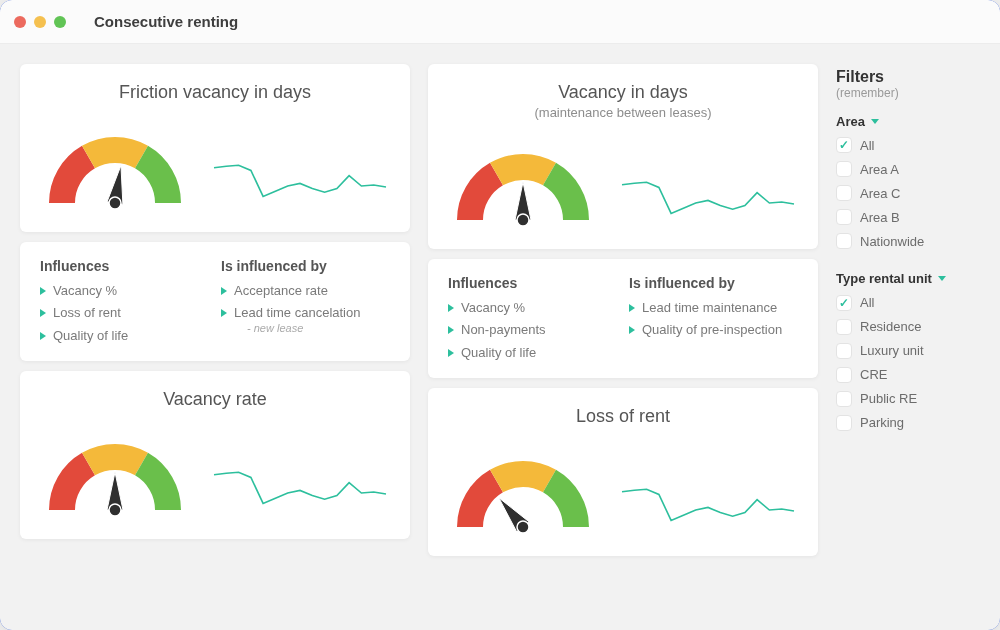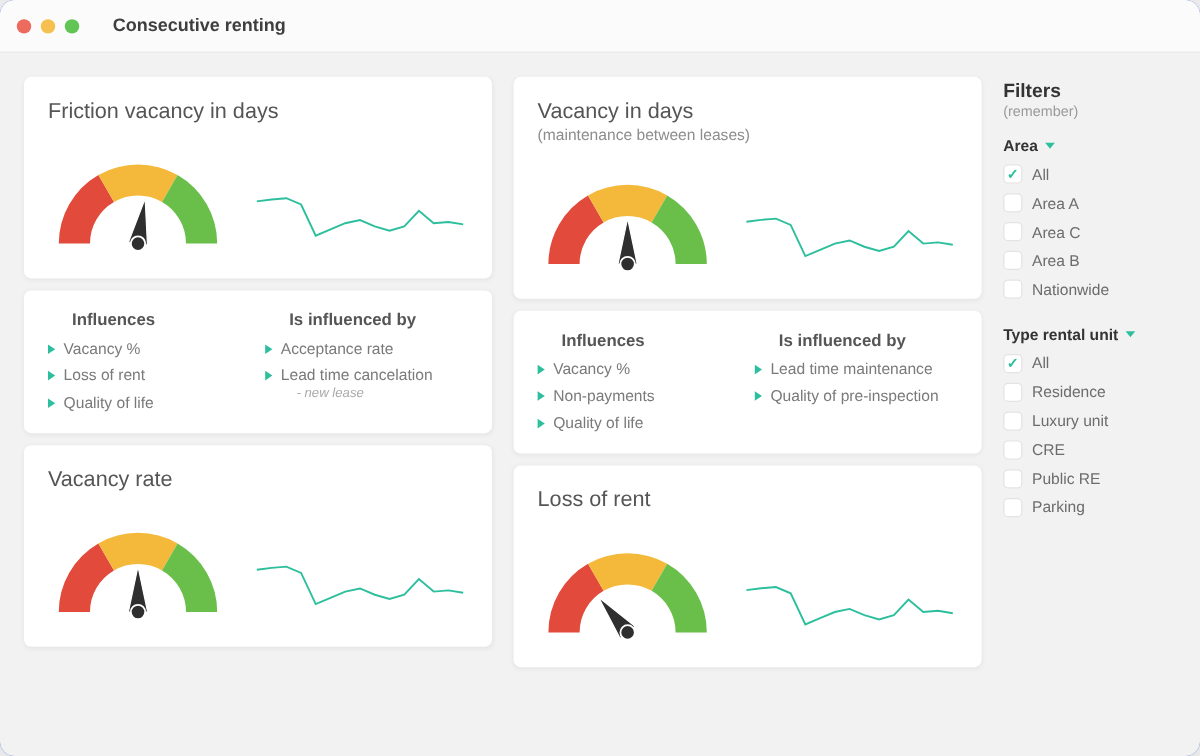--- a/index.html
+++ b/index.html
@@ -26,35 +26,36 @@
     padding: 20px 20px 20px 20px;
     height: calc(630px - 44px);
     background: #f2f2f2;
   }
 
   .col { display: flex; flex-direction: column; gap: 10px; }
 
   .card {
     background: #ffffff; border-radius: 6px; padding: 18px 20px 16px 20px;
     box-shadow: 0 1px 4px rgba(0,0,0,0.06);
+    text-align: center;
   }
   .card h2 { font-size: 18px; font-weight: 500; color: #555; margin-bottom: 2px; }
   .card .sub { font-size: 13px; font-weight: 400; color: #8d8d8d; margin-bottom: 10px; }
   .card.kpi-card .row { display: flex; align-items: flex-end; gap: 20px; margin-top: 18px; }
 
   .gauge-svg { width: 150px; height: 95px; }
   .spark-svg { width: 180px; height: 60px; }
 
   .influences-card {
     background: #ffffff; border-radius: 6px; padding: 16px 20px 14px 20px;
     box-shadow: 0 1px 4px rgba(0,0,0,0.06);
     display: grid; grid-template-columns: 1fr 1fr; gap: 8px 12px;
     font-size: 13px;
   }
-  .influences-card h3 { font-size: 14px; font-weight: 600; color: #555; margin-bottom: 6px; margin-left: 20px; }
+  .influences-card h3 { font-size: 14px; font-weight: 600; color: #555; margin-bottom: 6px; }
   .influences-card ul { list-style: none; }
   .influences-card li { display: flex; align-items: flex-start; gap: 7px; color: #7a7a7a; padding: 3px 0; line-height: 1.25; }
   .tri {
     display: inline-block; width: 0; height: 0; margin-top: 4px;
     border-top: 4px solid transparent; border-bottom: 4px solid transparent;
     border-left: 6px solid #2dbf9d;
   }
   .subnote { display: block; font-size: 11px; color: #aaa; margin-left: 13px; font-style: italic; }
 
   

